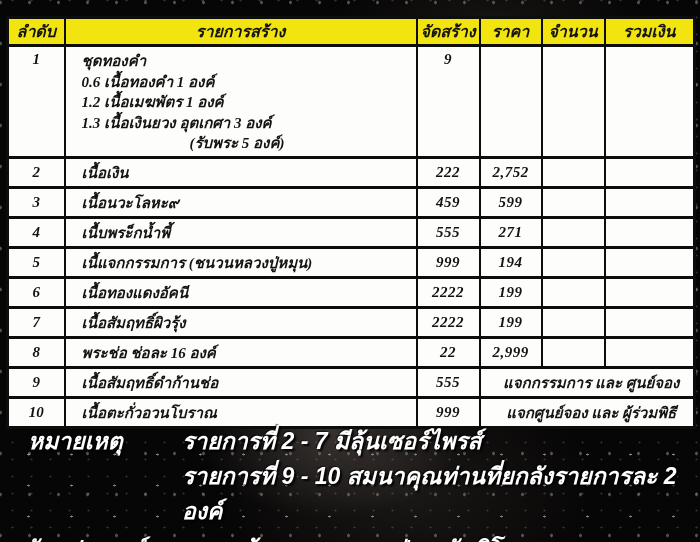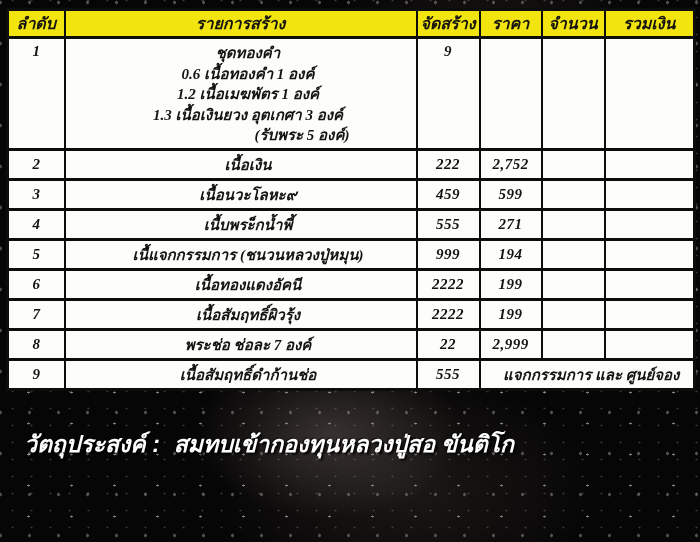--- a/index.html
+++ b/index.html
@@ -12,38 +12,38 @@
       radial-gradient(ellipse 220px 90px at 70% 4%, rgba(110,105,95,0.14), transparent 70%),
       radial-gradient(rgba(255,255,255,0.50) 1px, transparent 1.7px),
       radial-gradient(rgba(255,255,255,0.30) 1px, transparent 1.6px),
       radial-gradient(rgba(255,255,255,0.18) 0.8px, transparent 1.4px);
     background-size:100% 100%,100% 100%,100% 100%,43px 31px,29px 41px,19px 17px;
     background-position:0 0,0 0,0 0,7px 5px,15px 23px,3px 9px;
     background-repeat:no-repeat,no-repeat,no-repeat,repeat,repeat,repeat;
     font-family:"Liberation Serif", serif;
   }
   table.price{
-    position:absolute;left:6px;top:8px;width:687px;
+    position:absolute;left:6px;top:16px;width:687px;
     border-collapse:collapse;table-layout:fixed;
     border:3px solid var(--border,#0d0d0b);
   }
   table.price th, table.price td{
     border:solid var(--border,#0d0d0b);
     border-width:3px 2px;
     font-weight:bold;font-style:italic;
     color:var(--table-text,#14130f);
     overflow:hidden;white-space:nowrap;
   }
   table.price th{
     background:var(--header-bg,#f2e40e);
     height:24px;font-size:16px;text-align:center;padding:0 2px;
   }
   table.price td{background:var(--row-bg,#fdfdfb);height:25px;font-size:15px;}
   td.c-no{text-align:center;}
-  td.c-item{text-align:center;padding-left:16px;}
+  td.c-item{text-align:left;padding-left:16px;}
   td.c-made, td.c-price{text-align:center;font-size:14px;letter-spacing:0.5px;}
   td.c-note{text-align:center;padding-left:10px;font-size:14px;}
   tr.first-row td{height:104px;vertical-align:top;}
   tr.first-row td.c-made{padding-top:4px;}
   .item-lines{padding-top:3px;line-height:20.5px;font-size:15px;}
   .item-lines .indent{padding-left:108px;}
   .footer{
     position:absolute;left:0;top:424px;width:700px;
     color:var(--footer-text,#ffffff);
     font-family:"Liberation Sans", sans-serif;
@@ -146,39 +146,50 @@
         <td class="c-no">7</td>
         <td class="c-item">เนื้อสัมฤทธิ์ผิวรุ้ง</td>
         <td class="c-made">2222</td>
         <td class="c-price">199</td>
         <td class="c-qty"></td>
         <td class="c-total"></td>
       </tr>
 
       <tr>
         <td class="c-no">8</td>
-        <td class="c-item">พระช่อ ช่อละ  7 องค์</td>
+        <td class="c-item">พระช่อ ช่อละ  16 องค์</td>
         <td class="c-made">22</td>
         <td class="c-price">2,999</td>
         <td class="c-qty"></td>
         <td class="c-total"></td>
       </tr>
 
       <tr>
         <td class="c-no">9</td>
         <td class="c-item">เนื้อสัมฤทธิ์ดำก้านช่อ</td>
         <td class="c-made">555</td>
         <td class="c-note" colspan="3">แจกกรรมการ  และ  ศูนย์จอง</td>
       </tr>
 
+      <tr>
+        <td class="c-no">10</td>
+        <td class="c-item">เนื้อตะกั่วอวนโบราณ</td>
+        <td class="c-made">999</td>
+        <td class="c-note" colspan="3">แจกศูนย์จอง  และ  ผู้ร่วมพิธี</td>
+      </tr>
     </tbody>
   </table>
 
   <div class="footer">
     <div class="note-row">
+      <span class="note-label">หมายเหตุ</span>
+      <div class="note-lines">
+        <div>รายการที่  2 - 7  มีลุ้นเซอร์ไพรส์</div>
+        <div>รายการที่  9 - 10 สมนาคุณท่านที่ยกลังรายการละ 2 องค์</div>
+      </div>
     </div>
     <div class="purpose-row">
       <span>วัตถุประสงค์  :</span>
       <span>สมทบเข้ากองทุนหลวงปู่สอ ขันติโก</span>
     </div>
   </div>
 
 </div>
 
 </body></html>

